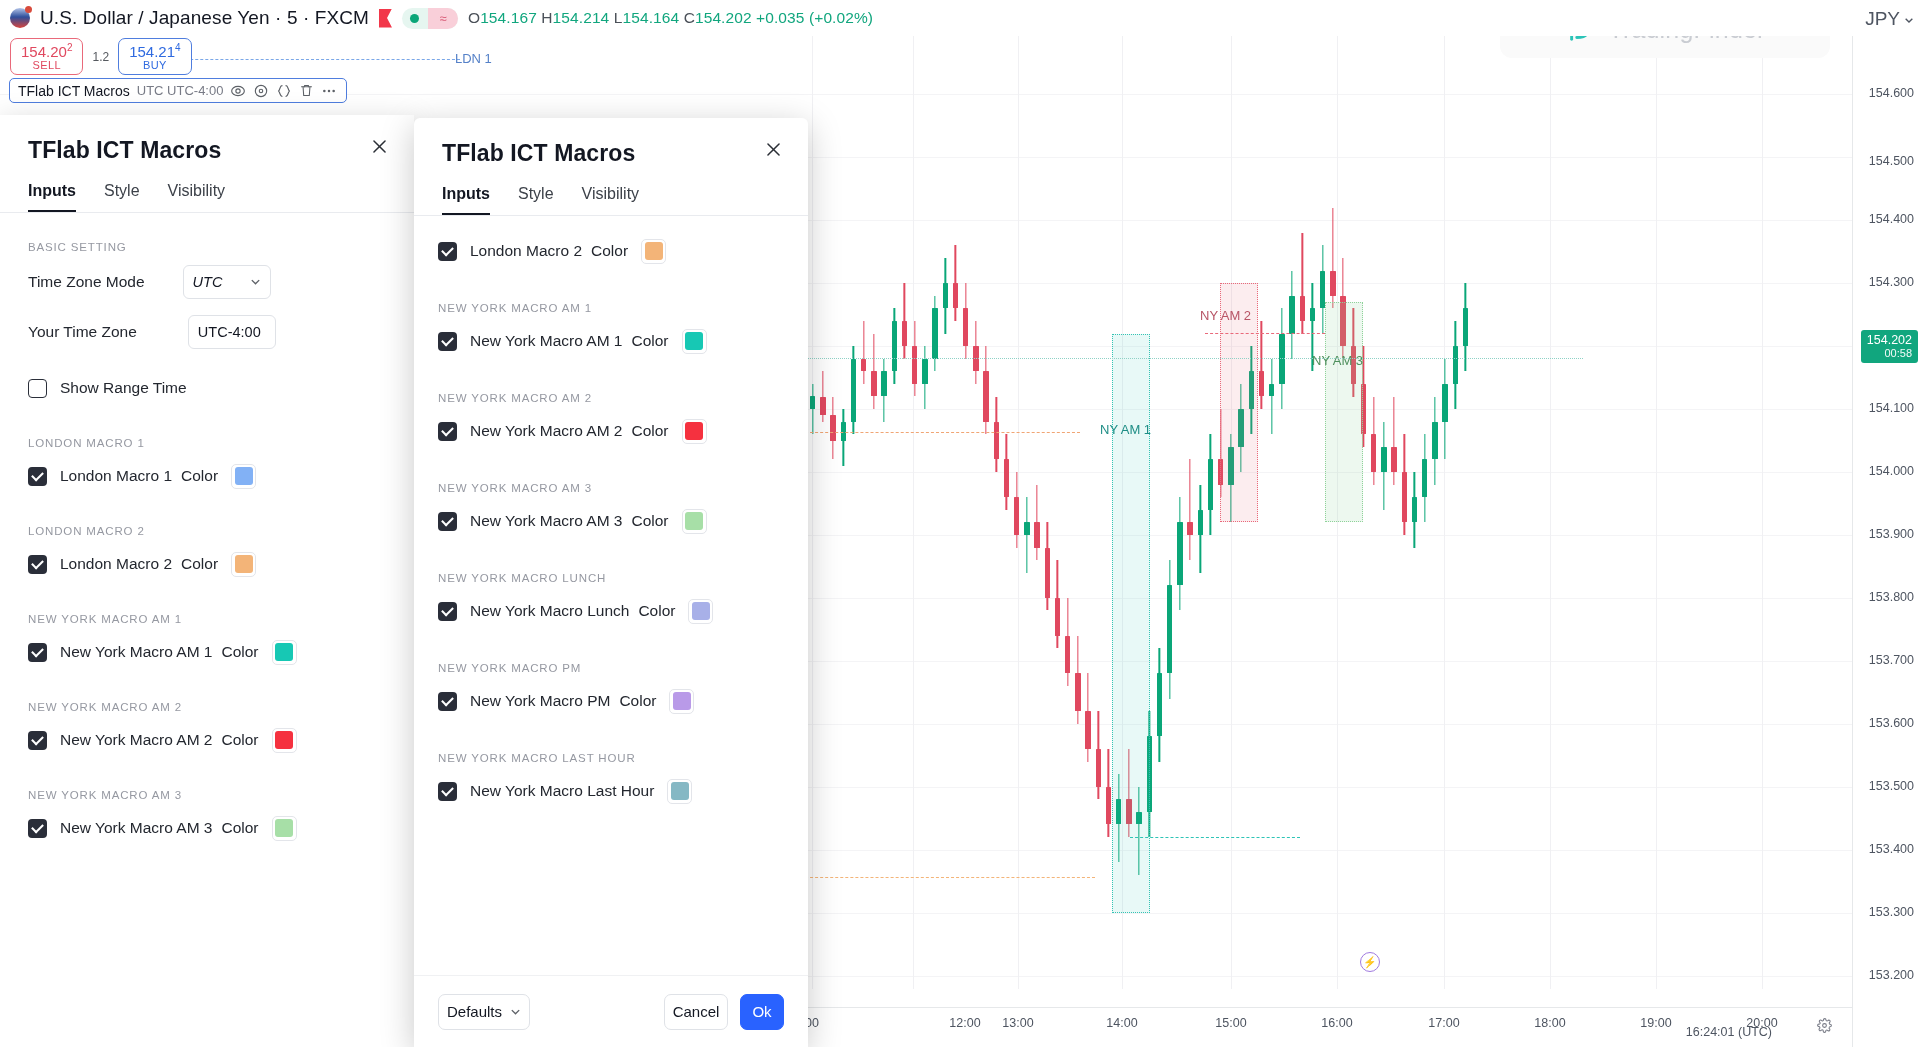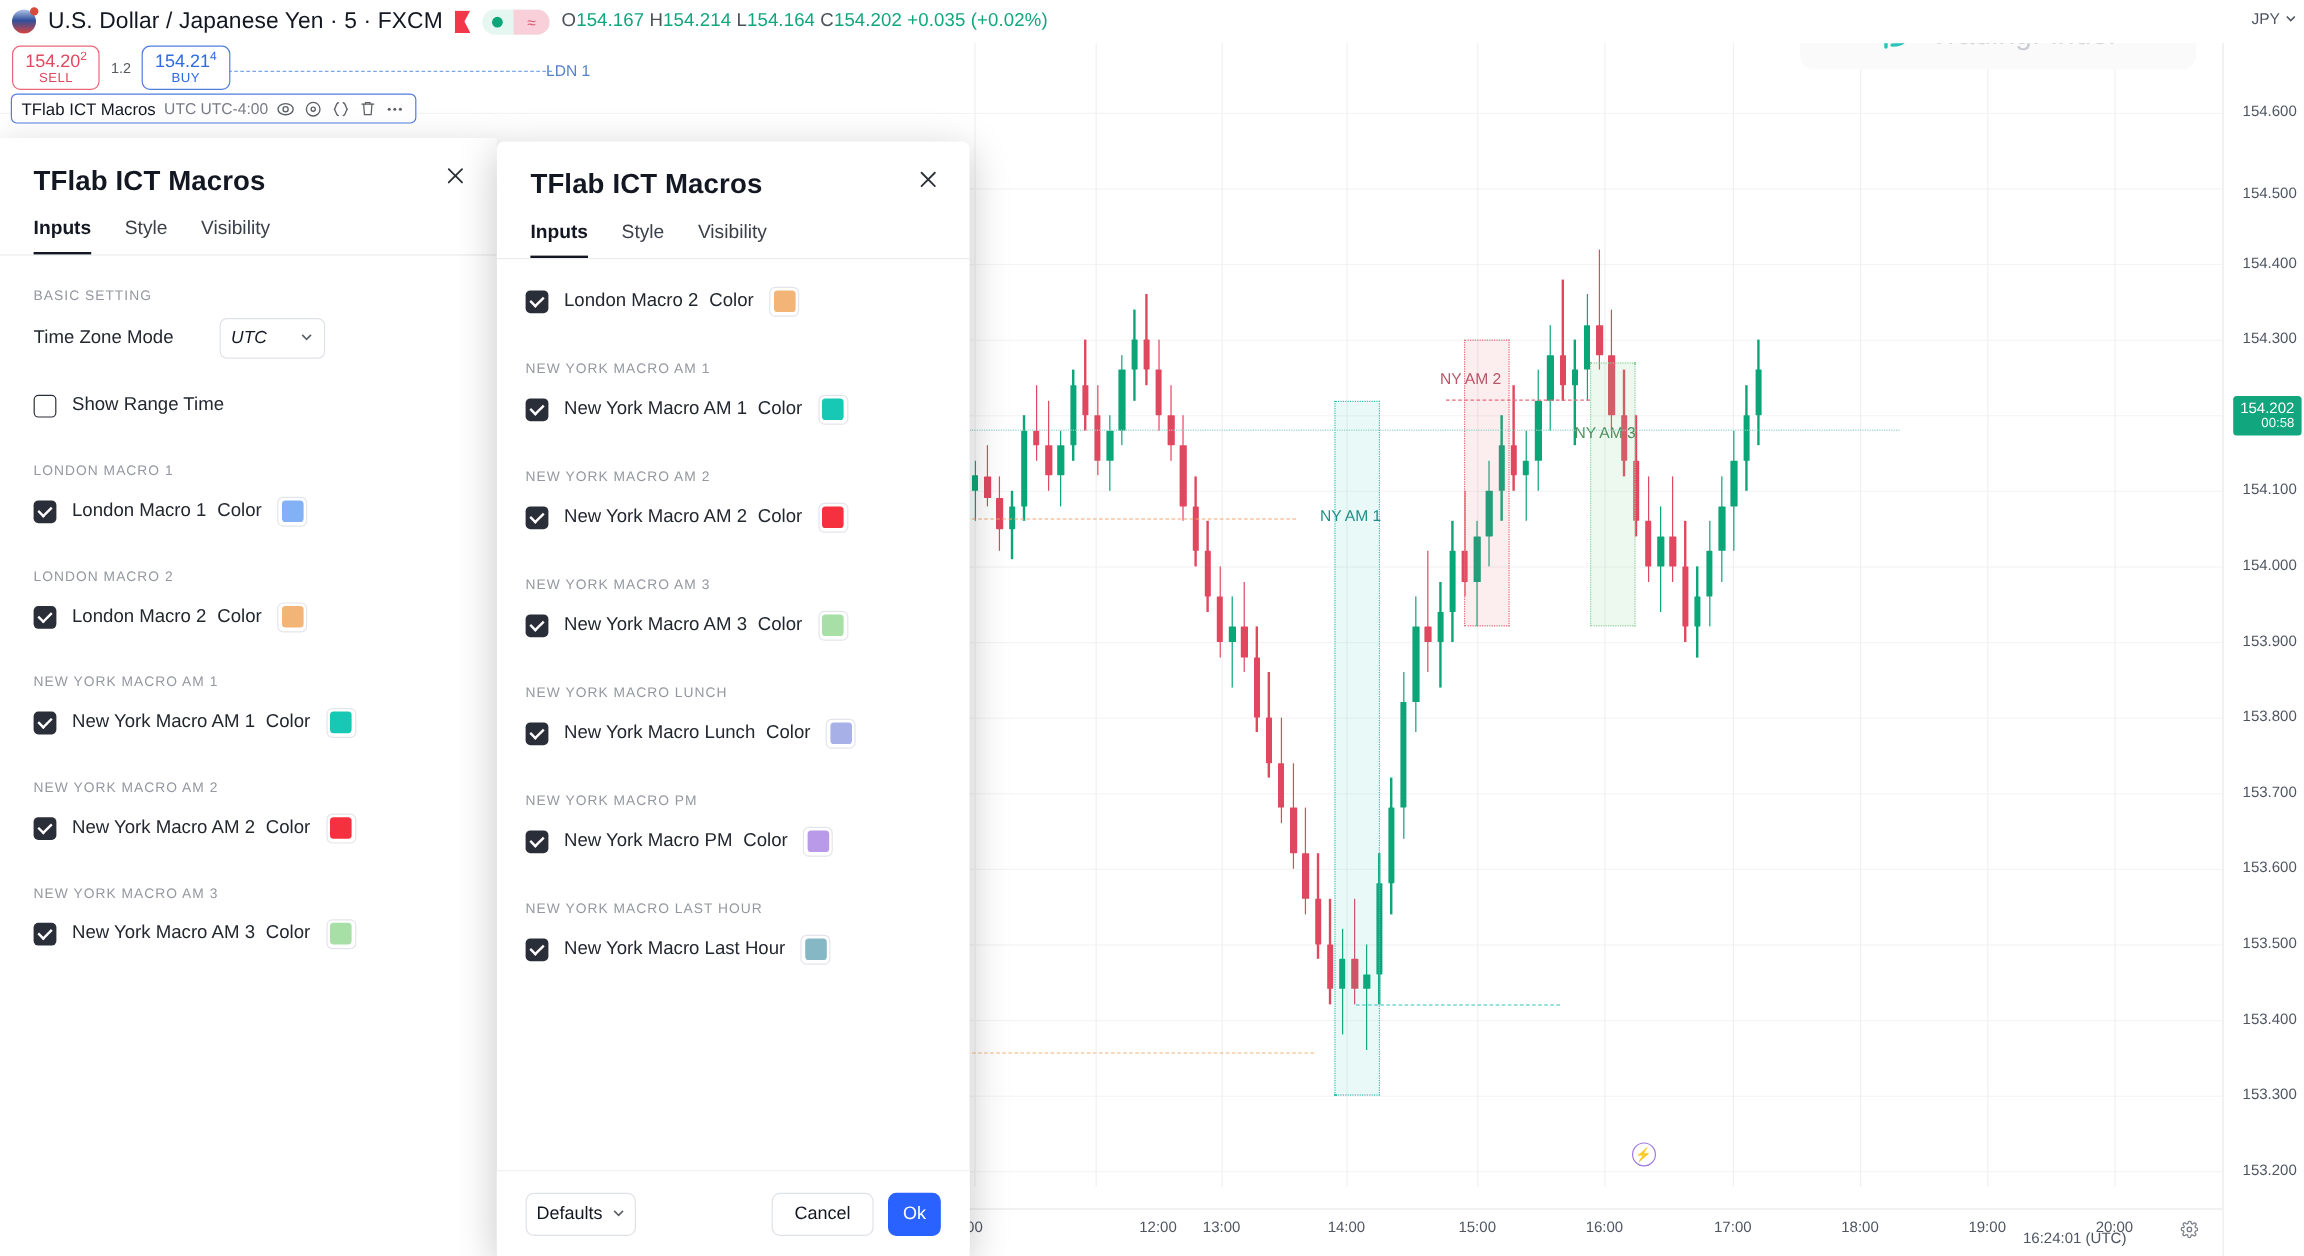--- a/index.html
+++ b/index.html
@@ -113,21 +113,21 @@
   
   .brand{
     position:absolute; right:90px; top:0; width:330px; height:58px;
     background:#fafafa; border-bottom-left-radius:12px; border-bottom-right-radius:12px;
     display:flex; align-items:center; justify-content:center; gap:10px; z-index:4;
   }
   .brand-txt{ font-size:25px; color:#c9ccd2; letter-spacing:.2px;}
   .brand-mark{ width:34px;height:34px;}
 
   .jpy-sel{
-    position:absolute; right:6px; top:8px; font-size:13px; color:#4e5561;
+    position:absolute; right:6px; top:8px; font-size:19px; color:#4e5561;
     display:flex;align-items:flex-end;gap:4px; z-index:6;
   }
 
   
   .dlg{
     position:absolute; background:#fff; z-index:20;
     box-shadow:0 6px 28px rgba(0,0,0,.17);
   }
   .dlg-1{ left:0; top:115px; width:414px; height:932px; }
   .dlg-2{ left:414px; top:118px; width:394px; height:929px;
@@ -185,21 +185,21 @@
   .dlg-foot{
     position:absolute; left:0; right:0; bottom:0; height:72px;
     display:flex; align-items:center; padding:0 24px; gap:12px;
     background:#fff; border-top:1px solid #f0f1f3;
   }
   .btn{
     height:36px; border-radius:7px; font-size:15px; display:flex; align-items:center;
     justify-content:center; cursor:pointer; padding:0 16px;
   }
   .btn-defaults{ border:1px solid #dfe2e7; background:#fff; color:#131722; gap:8px; width:92px;}
-  .btn-cancel{ border:1px solid #dfe2e7; background:#fff; color:#131722; width:85px; margin-left:auto;}
+  .btn-cancel{ border:1px solid #dfe2e7; background:#fff; color:#131722; width:64px; margin-left:auto;}
   .btn-ok{ background:#2962ff; color:#fff; border:1px solid #2962ff; width:44px;}
 </style>
 </head>
 <body>
 
 <div id="root">
 
   <div class="chart-wrap">
     <div id="grid">
         <div class="grid-line-h" style="top: 31.4688px;"></div>
@@ -670,20 +670,27 @@
         <span class="select">
           <span class="cv">UTC</span>
           <span>
             <svg width="11" height="11" viewBox="0 0 12 12" fill="none" stroke="#5d6167" stroke-width="1.5">
                 <path d="M2 4.5 L6 8.5 L10 4.5"></path>
               </svg>
           </span>
         </span>
       </div>
 
+      <div class="row" style="margin-top:8px">
+        <span class="row-label">Your Time Zone</span>
+        <span class="field-gap" style="margin-left:51px"></span>
+        <span class="textfield">
+          <span>UTC-4:00</span>
+        </span>
+      </div>
 
       <div class="row" style="margin-top:14px">
         <span class="cb off"></span>
         <span class="cb-label">Show Range Time</span>
       </div>
 
       <div id="d1groups">
           <div class="sec-label">LONDON MACRO 1</div>
           <div class="row" style="margin-top: 6px;">
             <span class="cb on"></span>

